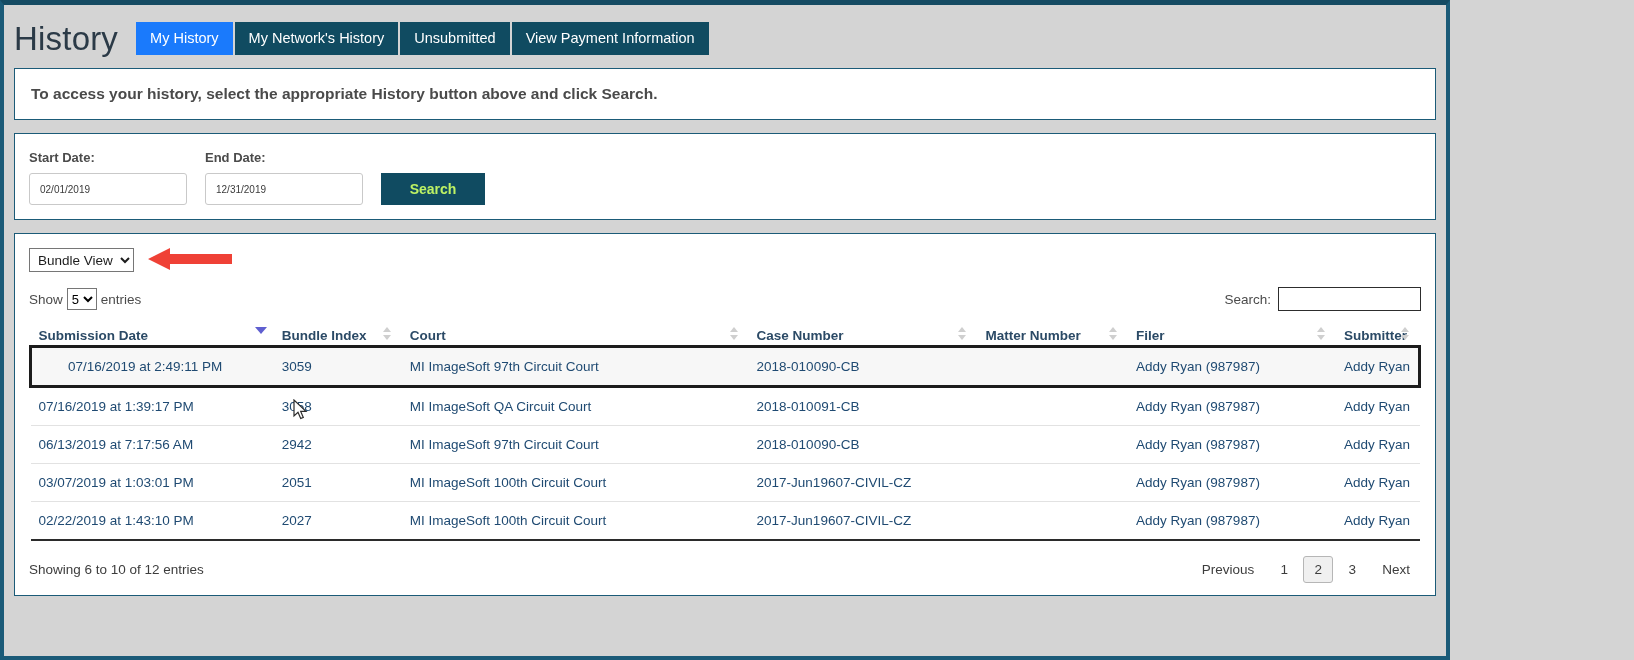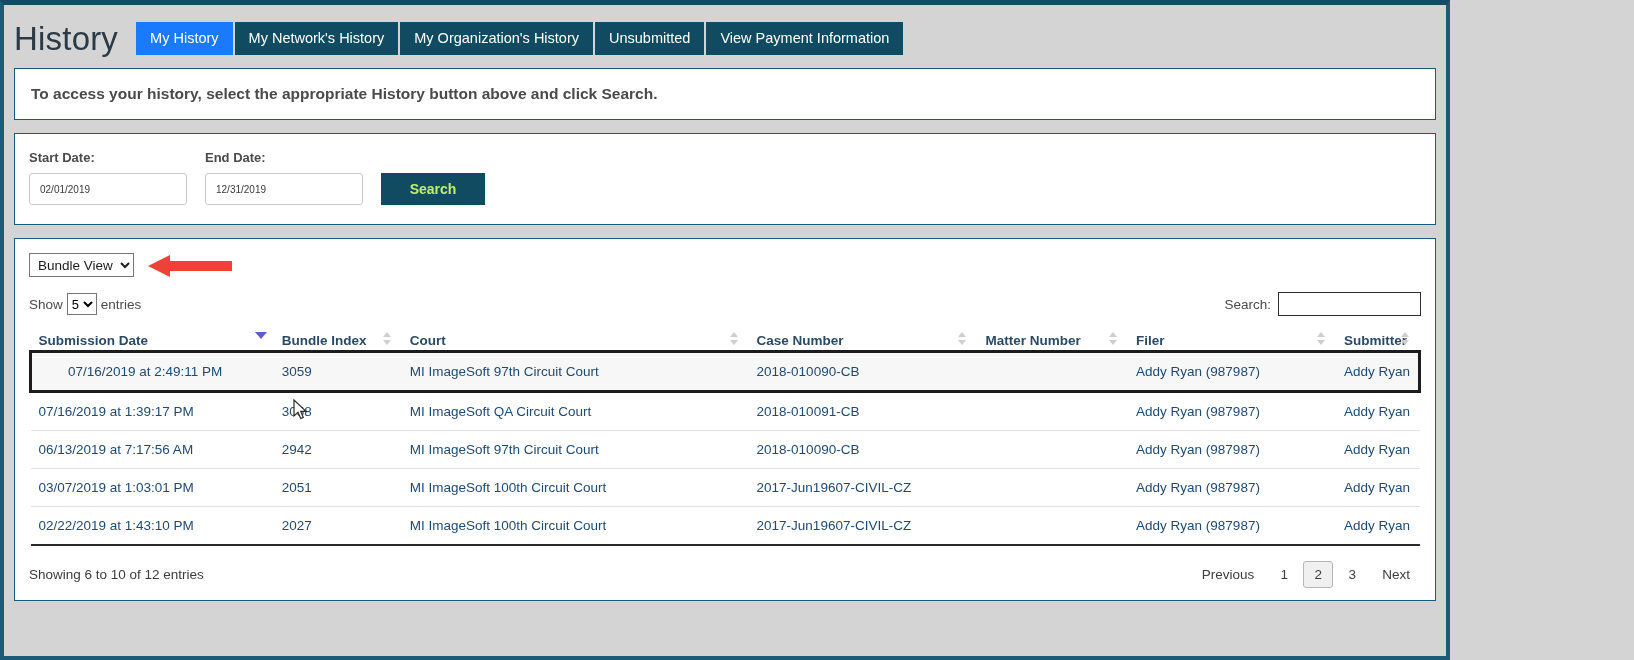--- a/index.html
+++ b/index.html
@@ -58,21 +58,21 @@
   }
   .info-panel {
     height: 52px;
     display: flex;
     align-items: center;
     padding-left: 16px;
     font-size: 15.5px;
     font-weight: bold;
     color: #4a4a4a;
   }
-  .search-panel { padding: 16px 14px 19px 14px; }
+  .search-panel { padding: 16px 14px 14px 14px; }
   .field-row { display: flex; align-items: flex-end; }
   .field { margin-right: 18px; }
   .field-label {
     font-size: 13px;
     font-weight: bold;
     color: #4b4b4b;
     margin-bottom: 8px;
   }
   .date-input {
     width: 158px; height: 32px;
@@ -90,21 +90,21 @@
     color: #bef264;
     border: none;
     font-size: 14px;
     font-weight: bold;
     cursor: pointer;
     font-family: "Liberation Sans", sans-serif;
   }
 
   
   .results-panel { padding: 14px 14px 10px 14px; }
-  .view-row { display: flex; align-items: flex-start; height: 24px; }
+  .view-row { display: flex; align-items: flex-end; height: 24px; }
   .view-select {
     font-size: 13.5px;
     padding: 2px 4px;
     border: 1px solid #767676;
     background: #fff;
     color: #1c1c1c;
     font-family: "Liberation Sans", sans-serif;
     height: 24px;
   }
   .arrow-wrap { margin-left: 12px; line-height: 0; }
@@ -227,21 +227,20 @@
 </head>
 <body>
 
 <div id="page">
 
   <div class="header-row">
     <div class="page-title">History</div>
     <div class="tabs">
       <div class="tab active">My History</div>
       <div class="tab">My Network's History</div>
-      <div class="tab">My Organization's History</div>
       <div class="tab">Unsubmitted</div>
       <div class="tab">View Payment Information</div>
     </div>
   </div>
 
   <div class="panel info-panel">
     <span>To access your history, select the appropriate History button above and click Search.</span>
   </div>
 
   <div class="panel search-panel">

